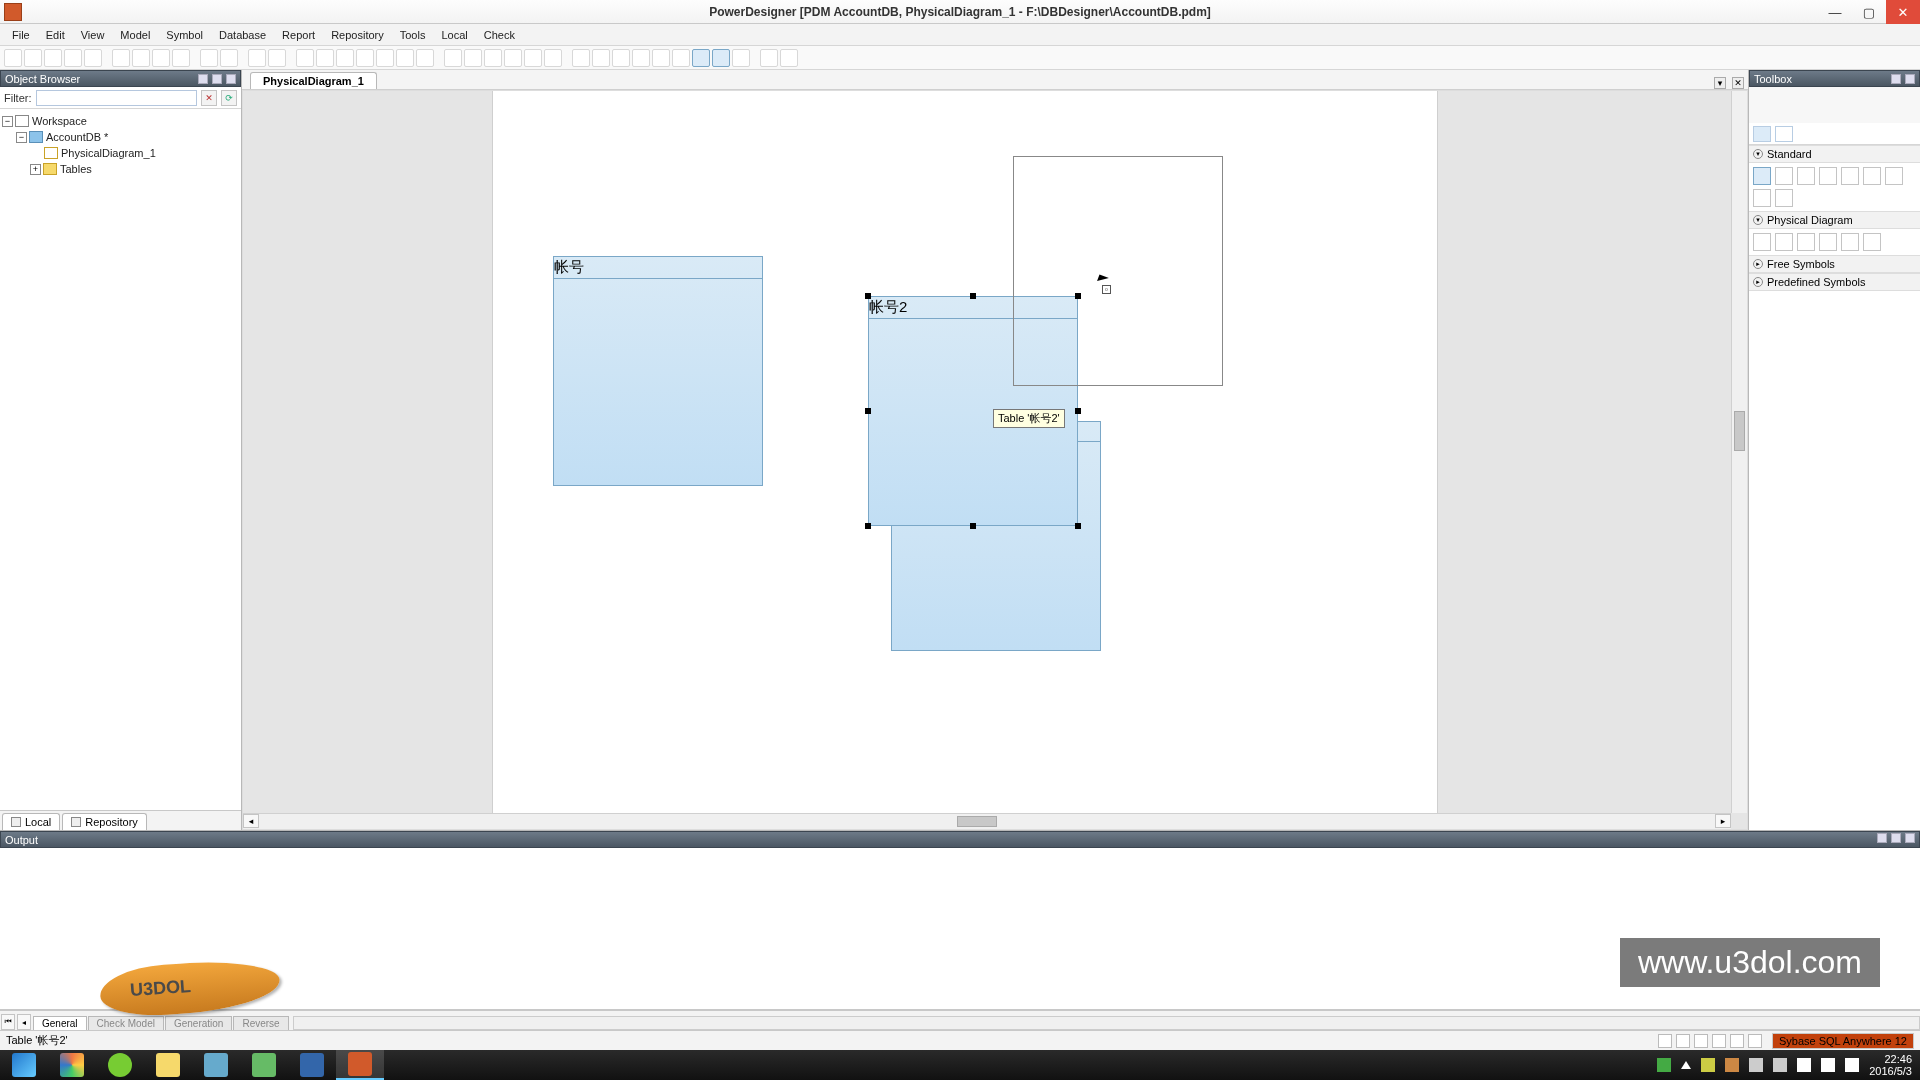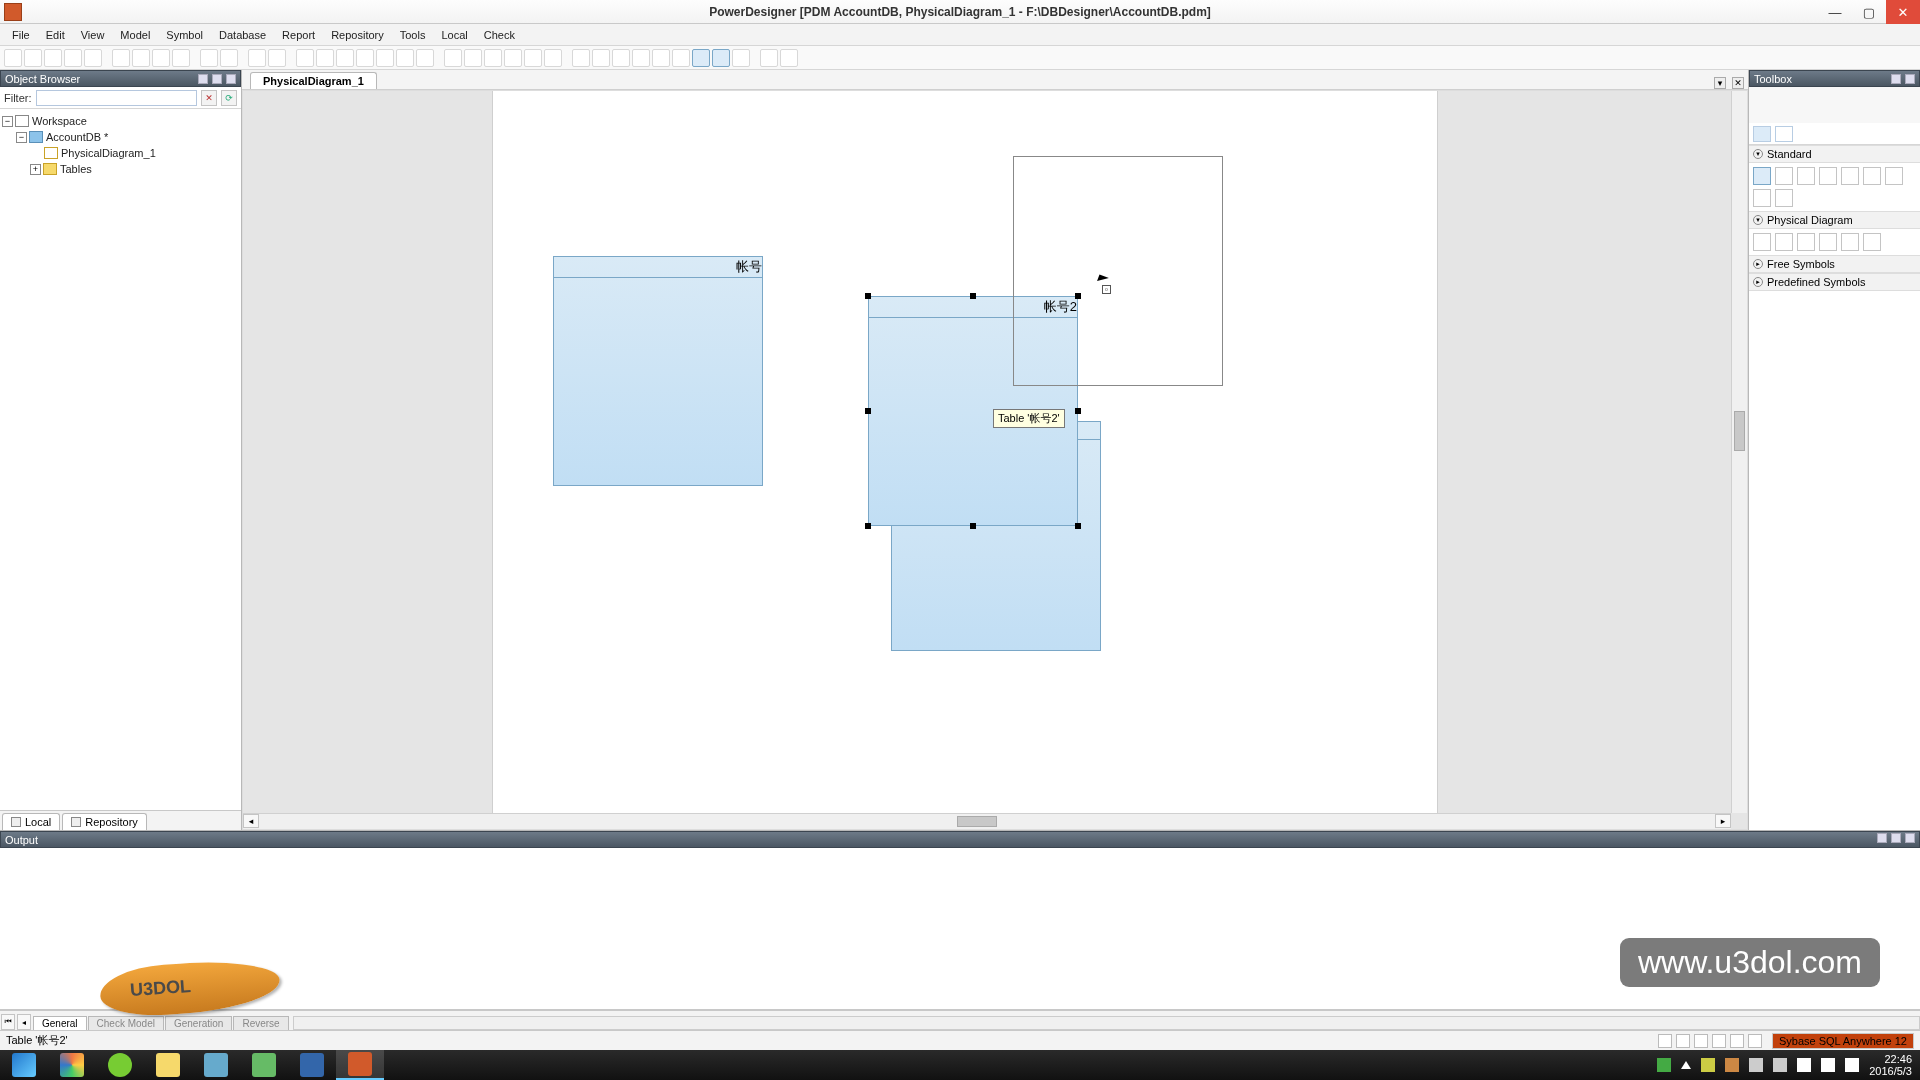--- a/index.html
+++ b/index.html
@@ -56,21 +56,21 @@
 .paper-gray { position:absolute; left:0; top:0; bottom:0; width:250px; background:#e5e5e5; border-right:1px solid #cfcfcf;}
 .paper-gray2 { position:absolute; right:0; top:0; bottom:0; width:310px; background:#e5e5e5; border-left:1px solid #cfcfcf;}
 .vscroll { position:absolute; right:0; top:0; bottom:16px; width:16px; background:#f0f0f0; border-left:1px solid #d0d0d0;}
 .vscroll .thumb { position:absolute; left:2px; right:2px; top:320px; height:40px; background:#c8c8c8; border:1px solid #aaa;}
 .hscroll { position:absolute; left:0; right:16px; bottom:0; height:16px; background:#f0f0f0; border-top:1px solid #d0d0d0;}
 .hscroll .btn { width:16px;height:14px; border:1px solid #c4c4c4; background:#f8f8f8; display:inline-flex;align-items:center;justify-content:center;font-size:9px;}
 .hscroll .thumb { position:absolute; left:48%; width:40px; top:2px; bottom:2px; background:#c8c8c8; border:1px solid #aaa;}
 
 
 .entity { position:absolute; background:linear-gradient(#d9eaf6,#c1def4); border:1px solid #7aa7c7; }
-.entity .ehdr { text-align:right; border-bottom:1px solid #7aa7c7; font-size:13px; padding:1px 0;}
+.entity .ehdr { text-align:left; border-bottom:1px solid #7aa7c7; font-size:15px; padding:1px 0;}
 .sel-handle { position:absolute; width:6px;height:6px; background:#000;}
 .drag-ghost { position:absolute; border:1px solid #888; background:transparent;}
 .tooltip { position:absolute; background:#ffffe1; border:1px solid #777; padding:1px 4px; font-size:11px; white-space:nowrap;}
 .cursor-copy { position:absolute; width:14px; height:18px; pointer-events:none;}
 .cursor-copy::before{content:"";position:absolute;left:0;top:0;border-left:10px solid #000;border-bottom:7px solid transparent;border-top:0;transform:rotate(20deg);}
 .cursor-copy .plus{position:absolute; left:4px; top:9px; width:9px;height:9px;border:1px solid #555;background:#fff;font-size:8px;line-height:7px;text-align:center;}
 
 
 .toolbox { width:172px; display:flex; flex-direction:column; border-left:1px solid #b8b8b8; background:#f7f7f7;}
 .tbx-body { flex:1; background:#fff;margin-top:36px; }
@@ -78,21 +78,21 @@
 .tbx-view .vbtn{ width:18px;height:16px;border:1px solid #b8cde3;background:#dcebf8;}
 .tbx-section-hdr { height:18px; background:#f2f2f2; border-top:1px solid #ddd; border-bottom:1px solid #ddd; display:flex; align-items:center; padding:0 4px; gap:4px;}
 .tbx-section-hdr .chev{width:10px;height:10px;border:1px solid #888;border-radius:50%;display:flex;align-items:center;justify-content:center;font-size:7px;}
 .tbx-tools { padding:4px; display:flex; flex-wrap:wrap; gap:4px;}
 .tbx-tool { width:18px;height:18px;border:1px solid #c4c4c4;background:#fff;}
 .tbx-tool.active{ border:1px solid #7aa7c7; background:#dcebf8;}
 
 
 .output { height:200px; display:flex; flex-direction:column; border-top:1px solid #b8b8b8;}
 .out-body { flex:1; background:#fff; border-bottom:1px solid #c8c8c8; position:relative;}
-.watermark { position:absolute; right:40px; top:90px; background:#7b7b7b; color:#fff; font-size:32px; padding:6px 18px; border-radius:9px;}
+.watermark { position:absolute; right:40px; top:90px; background:#7b7b7b; color:#fff; font-size:32px; padding:6px 18px; border-radius:0;}
 .logo3d { position:absolute; left:100px; bottom:-4px; width:200px;height:70px;}
 .logo3d .shape{position:absolute;left:0;bottom:0;width:180px;height:50px;background:linear-gradient(#f2a63c,#c87b1f);border-radius:40% 60% 60% 40% / 60% 50% 60% 50%;transform:rotate(-4deg);box-shadow:2px 2px 3px rgba(0,0,0,.3);}
 .logo3d .txt{position:absolute;left:30px;bottom:14px;font-weight:bold;color:#4a4a4a;font-size:18px;transform:rotate(-4deg);}
 .out-tabs { height:20px; background:#f3f3f3; display:flex; align-items:flex-end; border-top:1px solid #c8c8c8;}
 .out-tabs .navbtn{width:14px;height:16px;border:1px solid #c4c4c4;background:#f8f8f8;display:flex;align-items:center;justify-content:center;font-size:8px;margin:0 1px;}
 .out-tab { padding:1px 8px; border:1px solid #b8b8b8; border-bottom:none; background:#fff; margin-left:1px; font-size:10px;}
 .out-tab.dim { background:#e8e8e8; color:#888;}
 .out-hscroll{ flex:1; margin-left:4px; height:14px; border:1px solid #ccc; background:#f0f0f0; position:relative;}
 .out-btns { position:absolute; right:2px; top:1px; display:flex; gap:4px;}
 .out-btns span{width:12px;height:12px;border:1px solid #aaa;background:#eee;}

